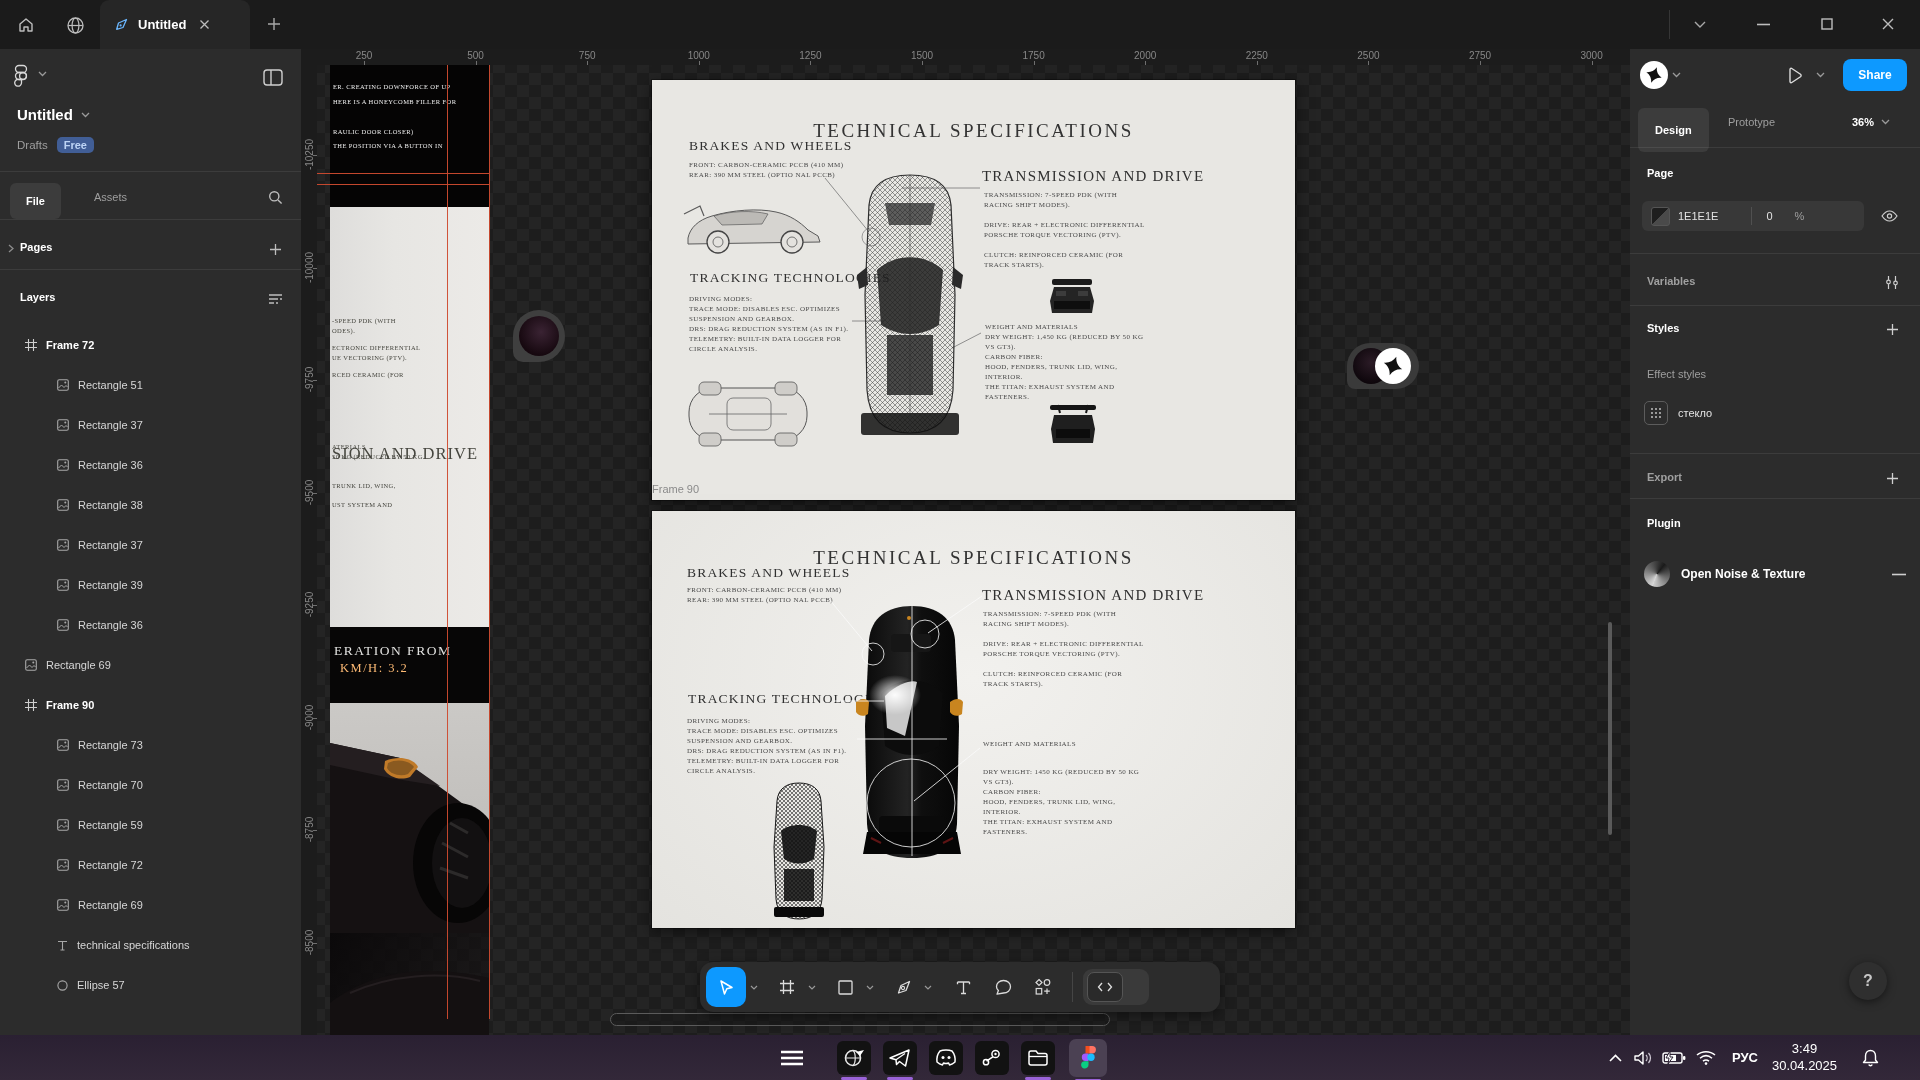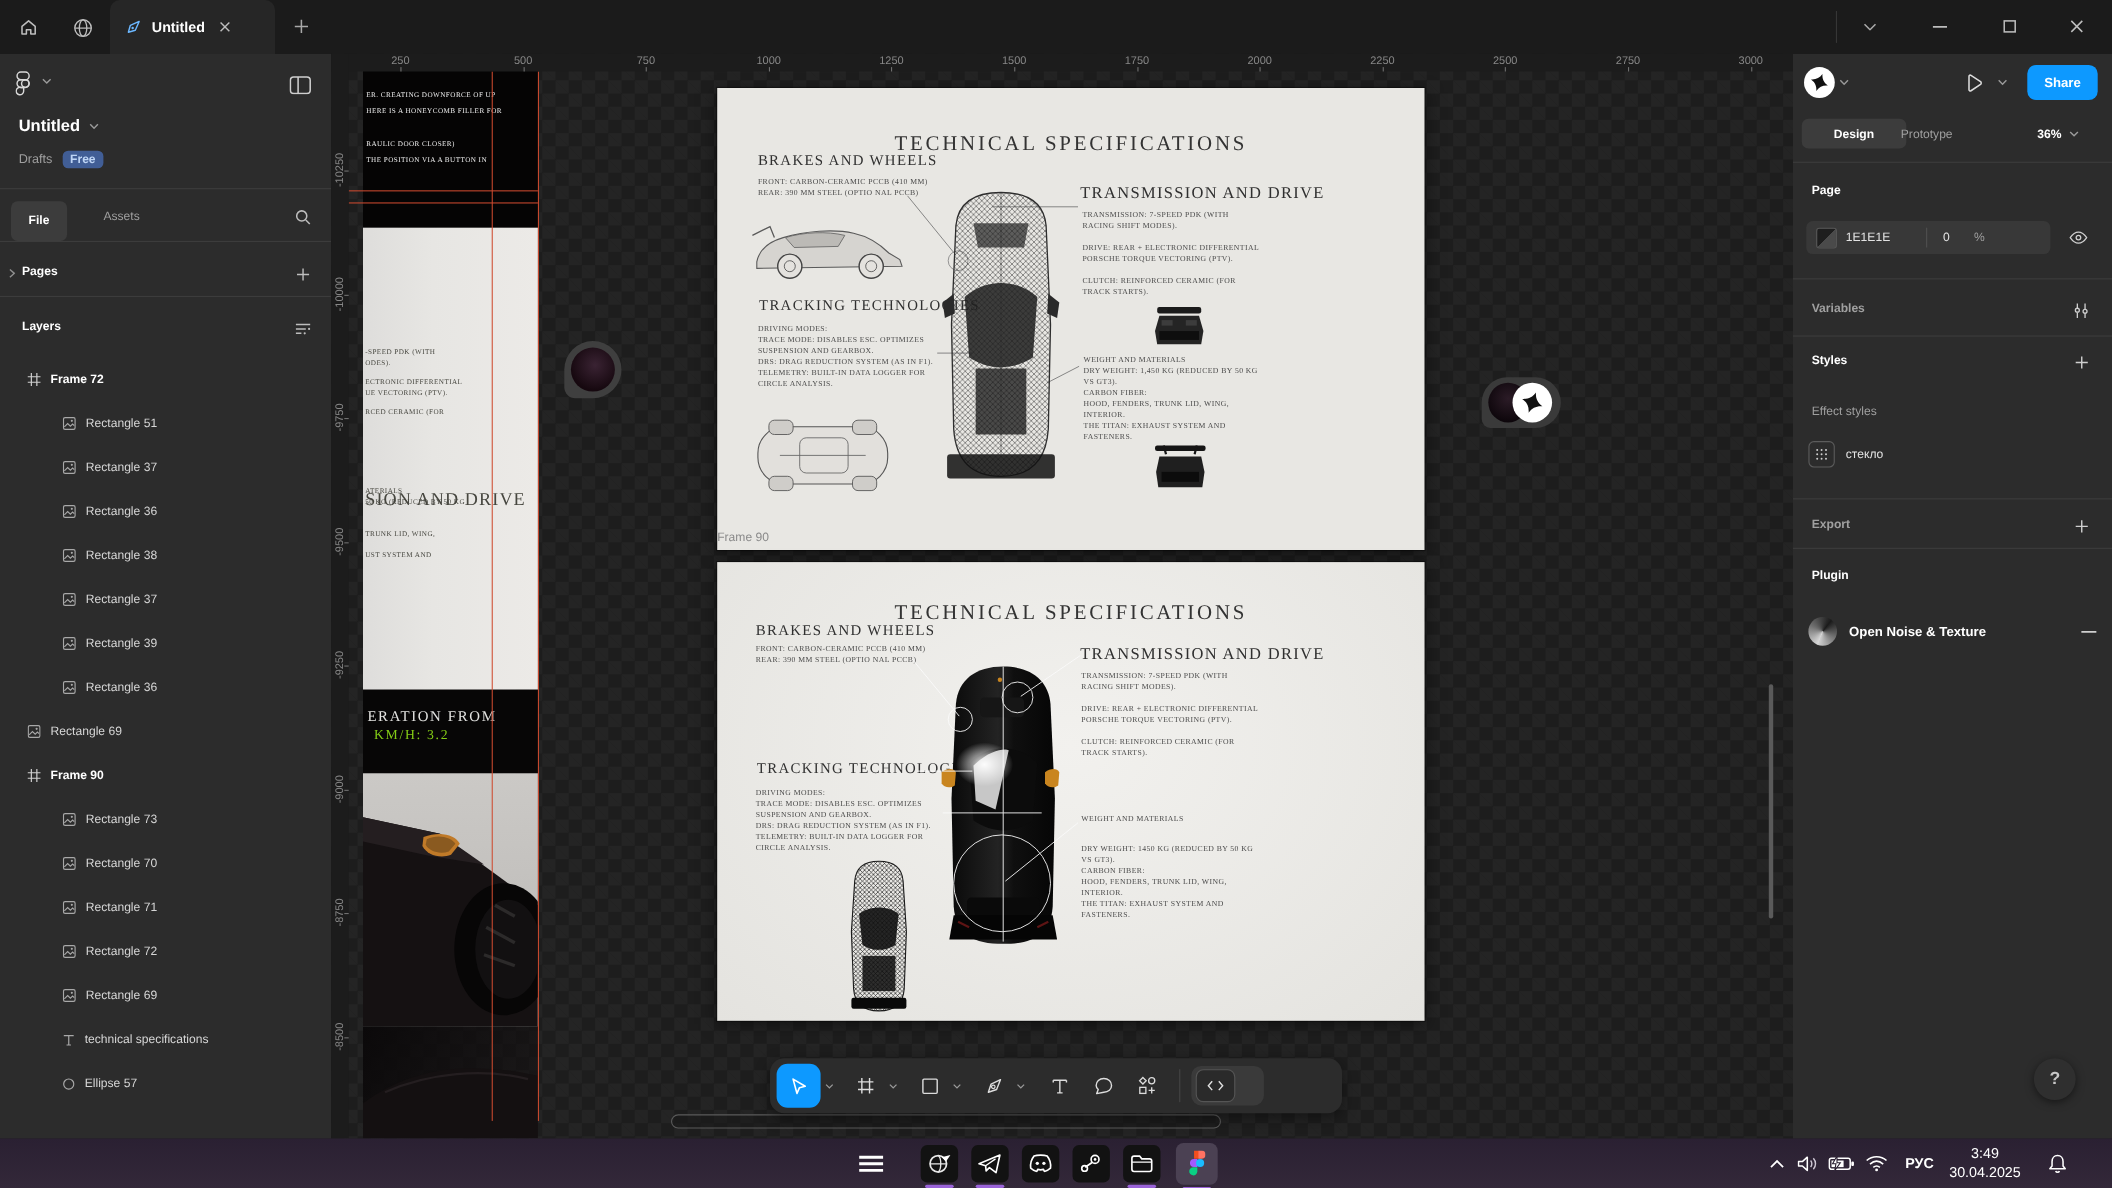--- a/index.html
+++ b/index.html
@@ -324,21 +324,21 @@
           <span class="layer-label">Rectangle 70</span>
         </div>
         <div class="row" style="position: absolute; left: 0px; width: 301px; height: 40px; top: 480px; gap: 9px; padding-left: 57px; box-sizing: border-box;">
           <span>
             <svg width="12" height="12" viewBox="0 0 12 12">
               <rect x=".7" y=".7" width="10.6" height="10.6" rx="1.5" fill="none" stroke="#a8a8a8" stroke-width="1.1"></rect>
               <path d="M1.5 9 4.5 6 7 8.5 9 6.5 10.5 8" fill="none" stroke="#a8a8a8" stroke-width="1"></path>
               <circle cx="8.3" cy="3.6" r="1" fill="#a8a8a8"></circle>
             </svg>
           </span>
-          <span class="layer-label">Rectangle 71</span>
+          <span class="layer-label">Rectangle 59</span>
         </div>
         <div class="row" style="position: absolute; left: 0px; width: 301px; height: 40px; top: 520px; gap: 9px; padding-left: 57px; box-sizing: border-box;">
           <span>
             <svg width="12" height="12" viewBox="0 0 12 12">
               <rect x=".7" y=".7" width="10.6" height="10.6" rx="1.5" fill="none" stroke="#a8a8a8" stroke-width="1.1"></rect>
               <path d="M1.5 9 4.5 6 7 8.5 9 6.5 10.5 8" fill="none" stroke="#a8a8a8" stroke-width="1"></path>
               <circle cx="8.3" cy="3.6" r="1" fill="#a8a8a8"></circle>
             </svg>
           </span>
           <span class="layer-label">Rectangle 72</span>
@@ -436,21 +436,21 @@
           <span class="strip-txt dark" style="left: 2px; top: 147px;">UE VECTORING (PTV).</span>
           <span class="strip-txt dark" style="left: 2px; top: 164px;">RCED CERAMIC (FOR</span>
           <span class="strip-txt dark" style="left: 2px; top: 236px;">ATERIALS</span>
           <span class="strip-txt dark" style="left: 2px; top: 246px;">50 KG (REDUCED BY 50 KG</span>
           <span class="strip-txt dark" style="left: 2px; top: 275px;">TRUNK LID, WING,</span>
           <span class="strip-txt dark" style="left: 2px; top: 294px;">UST SYSTEM AND</span>
         </div>
 
       <div class="abs" style="left:0;top:578px;width:159px;height:76px;background:#070606;overflow:hidden;">
         <span class="strip-txt" style="left:4px;top:16px;font-size:13.5px;letter-spacing:1.5px;color:#e2e2e0;">ERATION FROM</span>
-        <span class="strip-txt" style="left:10px;top:34px;font-size:12.5px;letter-spacing:1.5px;color:#84cc16;">KM/H: 3.2</span>
+        <span class="strip-txt" style="left:10px;top:34px;font-size:12.5px;letter-spacing:1.5px;color:#fdba74;">KM/H: 3.2</span>
       </div>
 
       <div class="abs" style="left:0;top:654px;width:159px;height:230px;background:linear-gradient(#cbc9c6,#b9b7b4);overflow:hidden;">
         <svg width="159" height="230" viewBox="0 0 159 230">
           <path d="M0 40 L70 55 L125 95 L159 120 L159 230 L0 230 Z" fill="#151112"></path>
           <path d="M0 40 L70 55 L110 83 L60 75 L0 62 Z" fill="#241e20"></path>
           <path d="M55 58 C70 52 84 56 88 64 L80 74 C70 78 58 74 54 66 Z" fill="#c07a28"></path>
           <path d="M58 60 C68 55 80 58 84 64 L78 71 C70 74 60 71 57 65 Z" fill="#8a5a20"></path>
           <ellipse cx="128" cy="160" rx="45" ry="60" fill="#070606"></ellipse>
           <ellipse cx="132" cy="160" rx="30" ry="45" fill="#121011"></ellipse>
@@ -757,21 +757,21 @@
     </div>
     <div class="iconbtn abs" style="left:186px;top:23px;">
       <svg width="9" height="6" viewBox="0 0 9 6">
           <path d="M1 1l3.5 3.5L8 1" fill="none" stroke="#9a9a9a" stroke-width="1.3"></path>
         </svg>
     </div>
     <div class="abs" style="left:213px;top:10px;width:64px;height:32px;background:#0d99ff;border-radius:8px;display:flex;align-items:center;justify-content:center;">
       <span style="font-size:12px;font-weight:700;color:#fff;">Share</span>
     </div>
 
-    <div class="abs pill row" style="left:8px;top:59px;height:27px;padding:0 29px;text-align:center;">
+    <div class="abs pill row" style="left:8px;top:59px;height:44px;padding:0 17px;text-align:center;">
       <span class="sec-label">Design</span>
     </div>
     <div class="abs row" style="left:88px;top:59px;height:28px;padding:0 10px;">
       <span style="font-size:11px;color:#9f9f9f;">Prototype</span>
     </div>
     <div class="abs row" style="left:222px;top:59px;height:28px;gap:7px;">
       <span style="font-size:11px;font-weight:700;color:#fff;">36%</span>
       <svg width="9" height="6" viewBox="0 0 9 6">
           <path d="M1 1l3.5 3.5L8 1" fill="none" stroke="#9a9a9a" stroke-width="1.3"></path>
         </svg>

